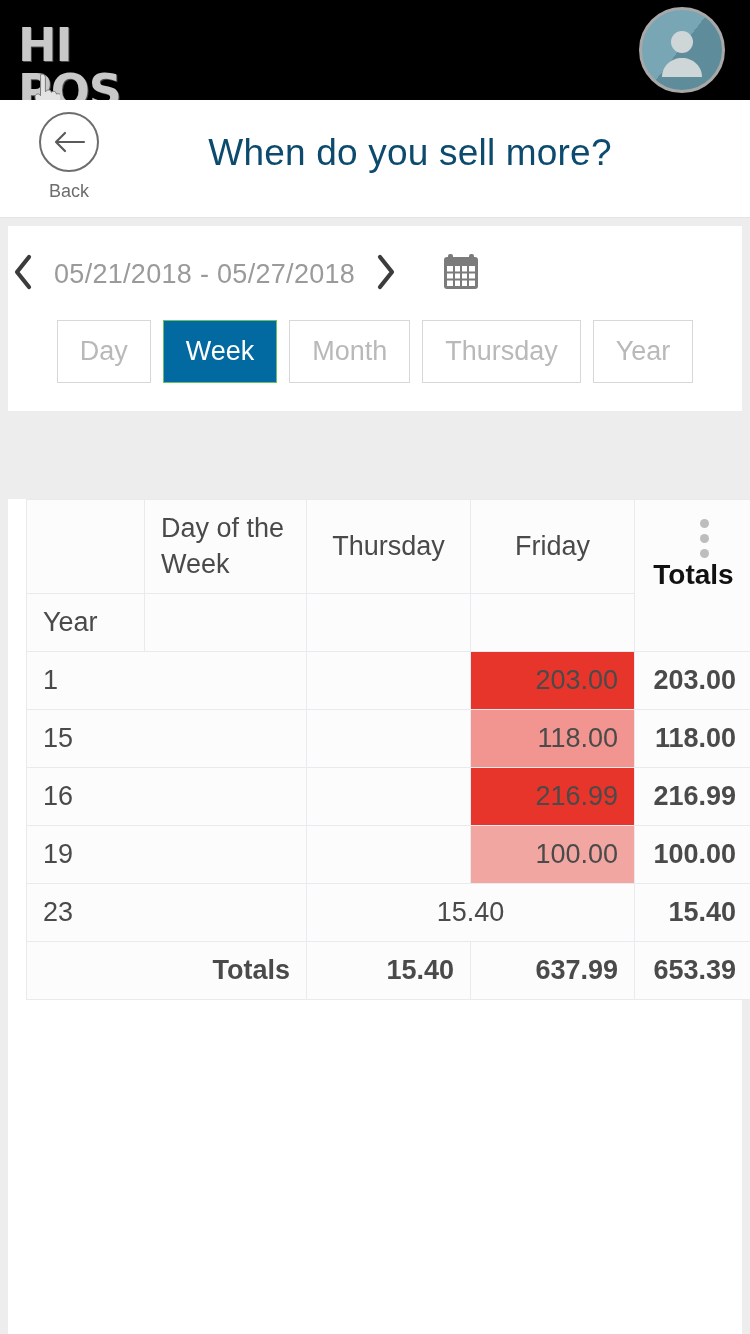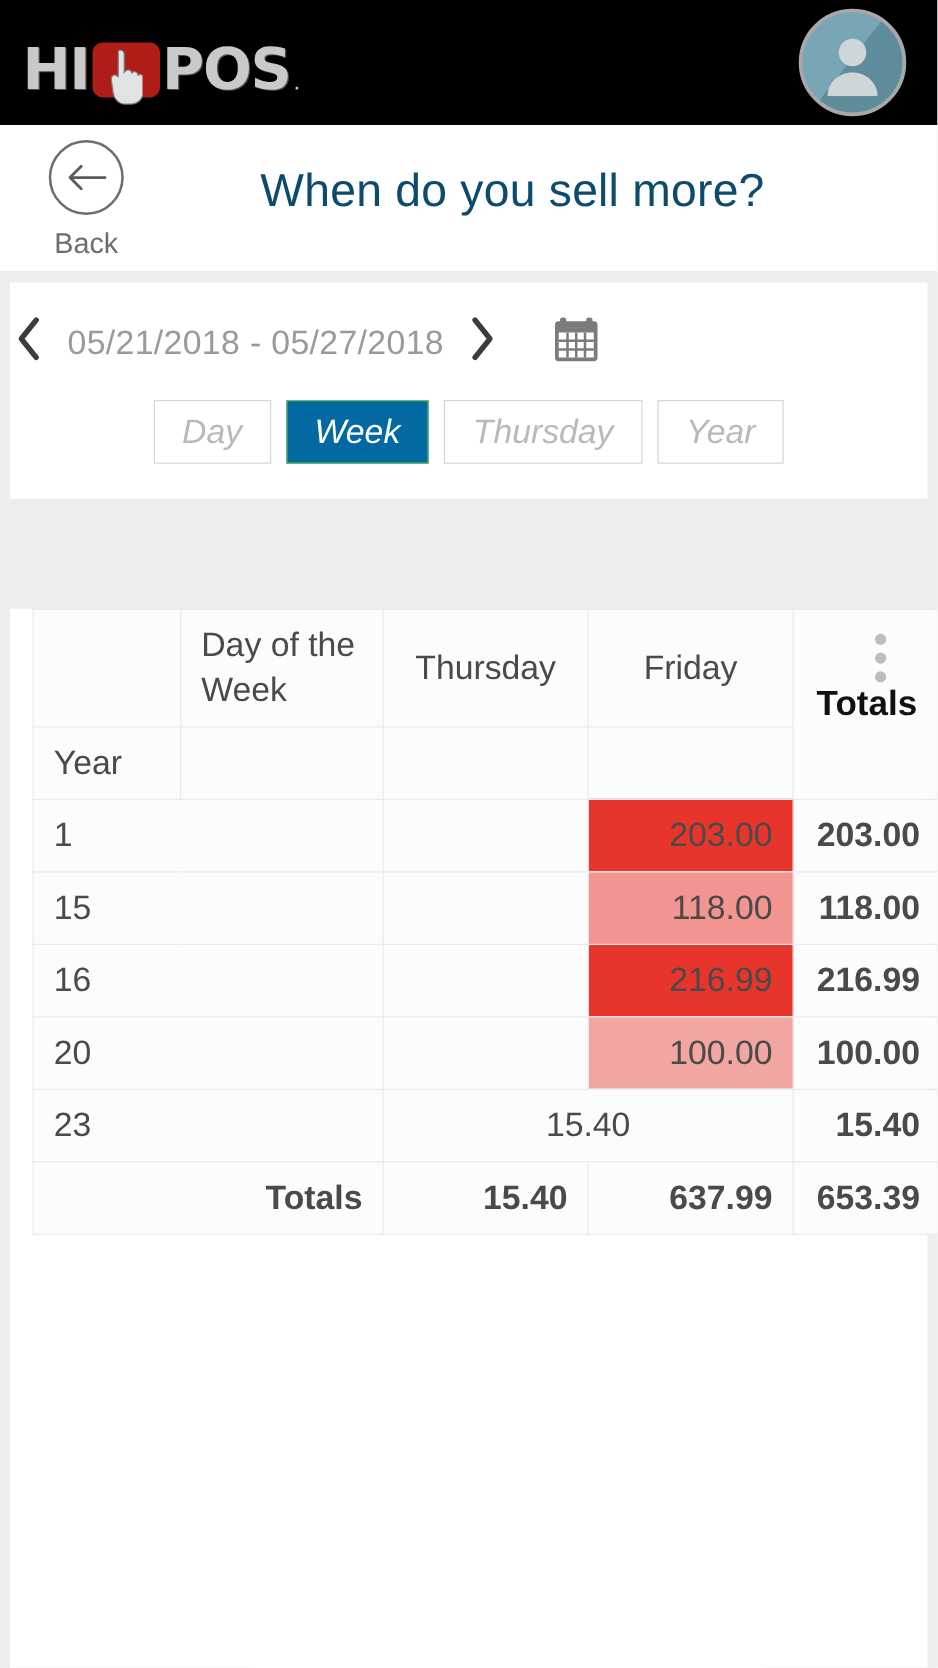--- a/index.html
+++ b/index.html
@@ -12,22 +12,23 @@
 
   
   .topbar{
     position:relative;
     height:100px;
     background:#000;
   }
   .logo{
     position:absolute;
     left:18px; top:22px;
-    display:flex; align-items:flex-end;
+    display:flex; align-items:flex-start;
     height:56px;
+    flex-direction:column;
   }
   .logo-text{
     font-family:"DejaVu Sans", sans-serif;
     font-size:46px;
     font-weight:bold;
     letter-spacing:-1px;
     color:#c9c9c9;
     text-shadow:1px 1px 0 #4a4a4a;
     line-height:1;
   }
@@ -82,21 +83,21 @@
   }
   .back-circle{
     width:60px; height:60px;
     border:2px solid #6d6d6d;
     border-radius:50%;
     display:flex; align-items:center; justify-content:center;
     margin:0 auto;
   }
   .back-label{
     margin-top:9px;
-    font-size:23px;
+    font-size:18px;
     color:#6d6d6d;
   }
   .page-title{
     position:absolute;
     left:0; right:0; top:32px;
     text-align:center;
     padding-left:70px;
     font-size:37px;
     color:#0c4a6e;
     font-weight:normal;
@@ -134,29 +135,28 @@
   .cal-icon{ margin-left:24px; }
 
   .periods{
     display:flex;
     justify-content:center;
     gap:12px;
     margin-top:20px;
   }
   .pbtn{
     min-width:84px;
-    height:51px;
+    height:63px;
     padding:0 22px;
     border:1px solid #d8d8d8;
     background:#fff;
     color:#b9b9b9;
     font-size:27px;
     display:flex; align-items:center; justify-content:center;
     cursor:pointer;
-    font-style:italic;
   }
   .pbtn.active{
     background:#69bf6a;
     border-color:#69bf6a;
     color:#fff;
   }
 
   
   .card.table-card{
     height:907px;
@@ -315,20 +315,21 @@
         <g stroke="#7b7b7b" stroke-width="2">
           <path d="M13 14v20M20 14v20M27 14v20M6 20.5h28M6 27.5h28"></path>
         </g>
       </svg>
     </span>
   </div>
 
   <div class="periods">
     <div class="pbtn">Day</div>
     <div class="pbtn active" style="background: #0369a1; border-color: rgb(105, 191, 106);">Week</div>
+    <div class="pbtn">Month</div>
     <div class="pbtn">Thursday</div>
     <div class="pbtn">Year</div>
   </div>
 </div>
 
 <div class="card table-card">
 
   <div class="kebab">
     <i></i>
     <i></i>
@@ -370,21 +371,21 @@
         <td class="heat" style="background: rgb(242, 148, 143);">118.00</td>
         <td class="tot">118.00</td>
       </tr>
       <tr>
         <td class="rowlabel" colspan="2">16</td>
         <td class="empty"></td>
         <td class="heat" style="background: rgb(232, 53, 43);">216.99</td>
         <td class="tot">216.99</td>
       </tr>
       <tr>
-        <td class="rowlabel" colspan="2">20</td>
+        <td class="rowlabel" colspan="2">19</td>
         <td class="empty"></td>
         <td class="heat" style="background: rgb(242, 166, 161);">100.00</td>
         <td class="tot">100.00</td>
       </tr>
       <tr>
         <td class="rowlabel" colspan="2">23</td>
         <td class="val center" colspan="2">15.40</td>
         <td class="tot">15.40</td>
       </tr>
 

